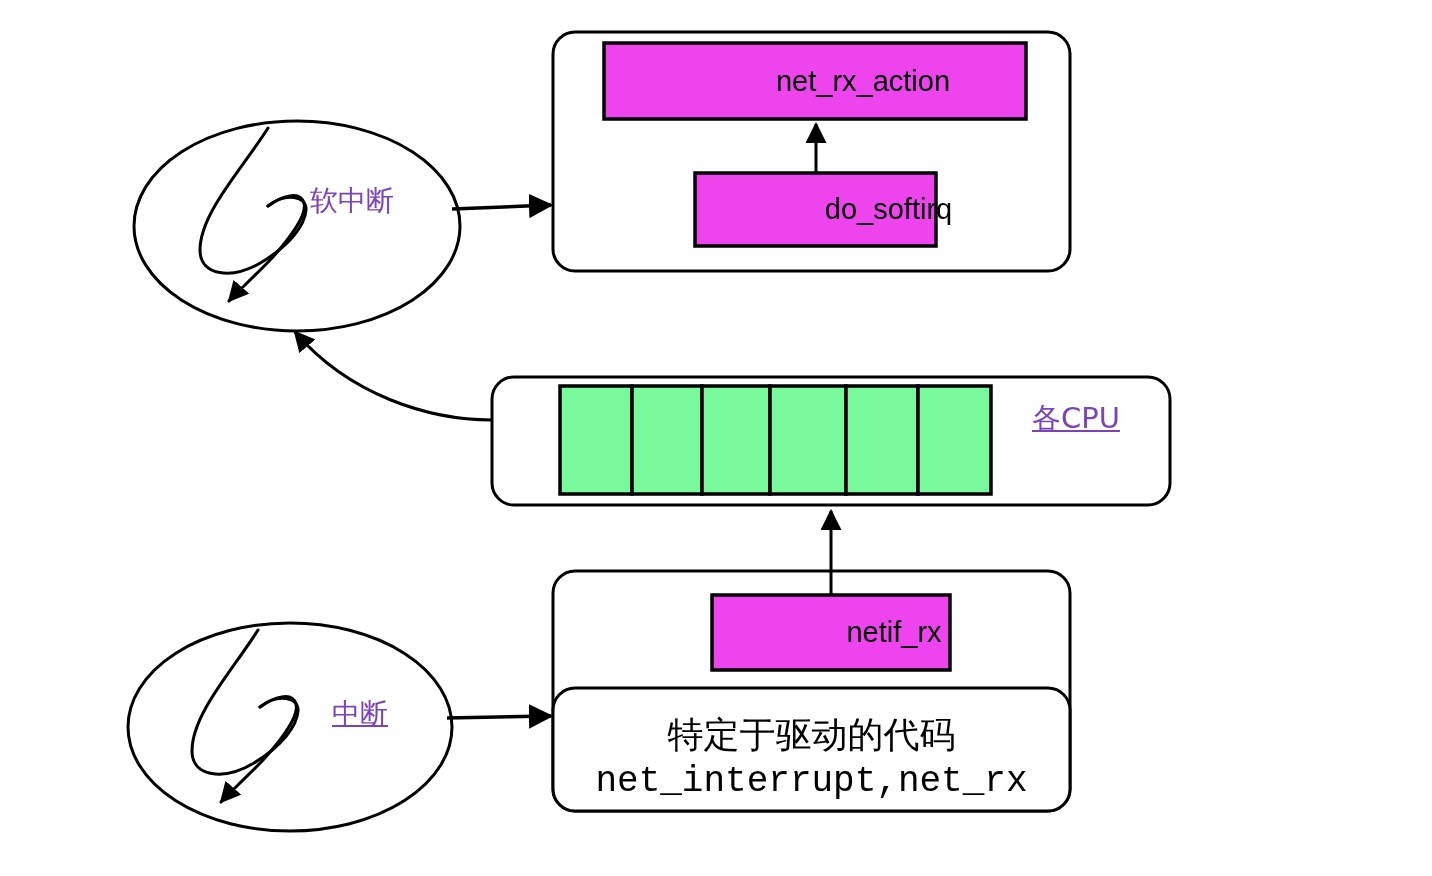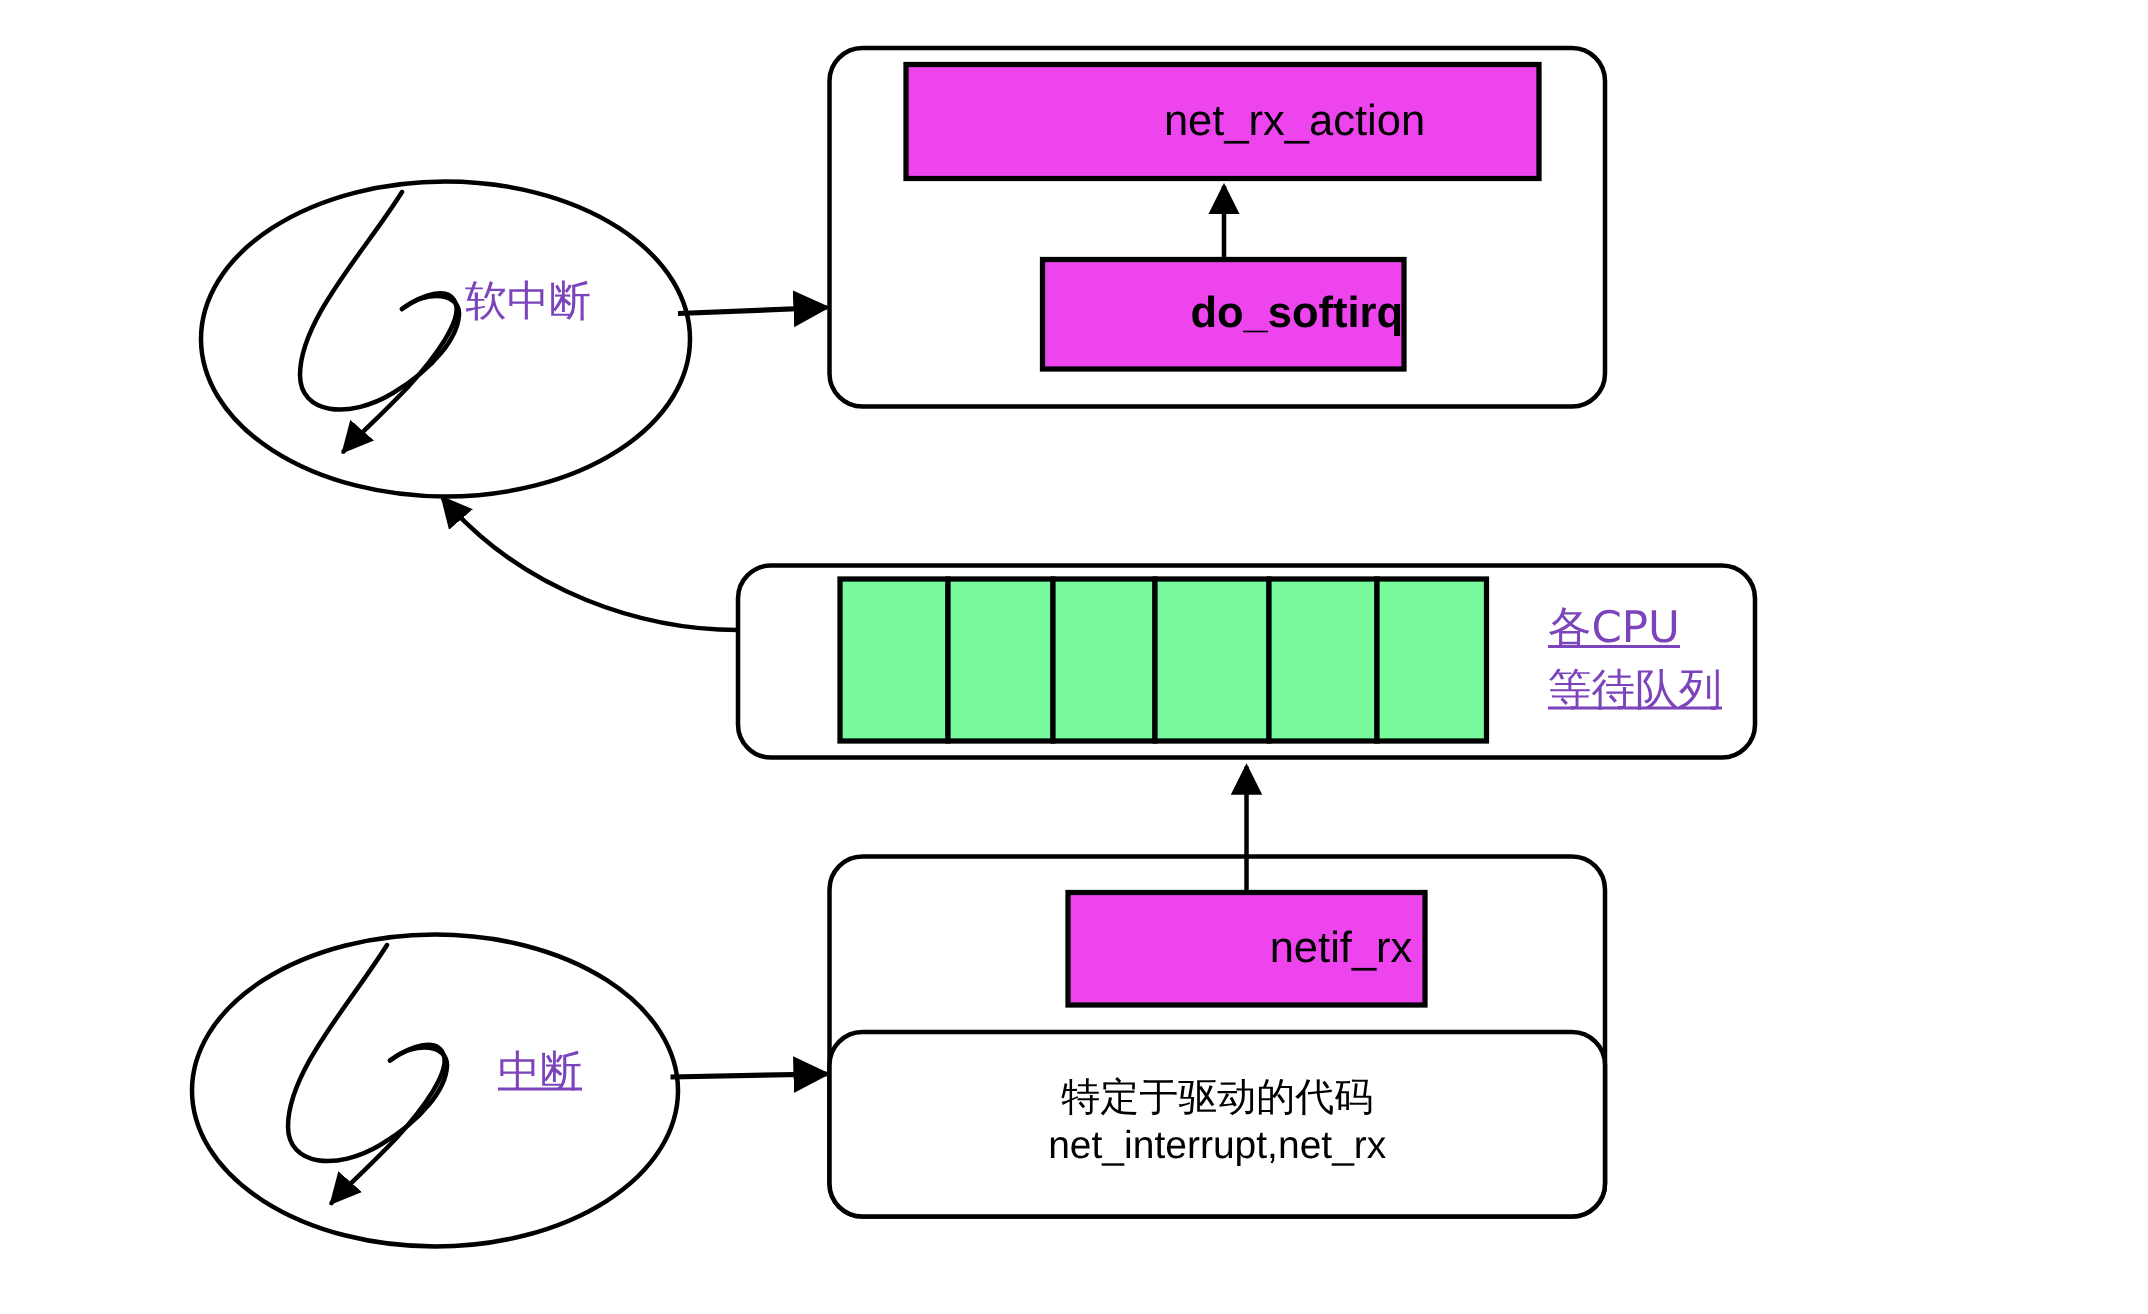--- a/index.html
+++ b/index.html
@@ -34,24 +34,24 @@
     font-size: 29px;
     color: #000000;
     letter-spacing: 0px;
     padding-left: 48px;
   }
   .cjk-purple {
     font-family: "DejaVu Sans", "Liberation Sans", sans-serif;
     font-size: 28px;
   }
   .driver-text {
-    font-size: 26px;
+    font-size: 36px;
     color: #000000;
     line-height: 1.22;
-    font-family: Liberation Sans, sans-serif;
+    font-family: Liberation Mono, monospace;
   }
   .queue-caption {
     font-size: 29px;
     line-height: 1.42;
     font-family: "DejaVu Sans", "Liberation Sans", sans-serif;
   }
 </style>
 </head>
 <body>
 
@@ -109,29 +109,28 @@
   <path d="M 258 630 C 233 670, 192 714, 192 751 C 192 777, 224 781, 254 763
            C 282 746, 297 726, 298 711 C 299 697, 278 693, 260 707" fill="none" stroke="#000000" stroke-width="3" stroke-linecap="round"></path>
   <path d="M 260 707 C 274 697, 292 691, 296 704 C 299 715, 284 737, 264 759
            C 244 780, 228 794, 221 802" fill="none" stroke="#000000" stroke-width="3" stroke-linecap="round" marker-end="url(#arrowFilled)"></path>
 
   <line x1="447" y1="718" x2="551" y2="716" stroke="#000000" stroke-width="3.5" marker-end="url(#arrowFilled)"></line>
 </svg>
 
 <div class="node-label box-text" style="left:604px; top:43px; width:422px; height:76px;">net_rx_action</div>
 
-<div class="node-label box-text" style="left:671px; top:173px; width:291px; height:73px;font-weight:bold;">do_softirq</div>
+<div class="node-label box-text" style="left:695px; top:173px; width:291px; height:73px;">do_softirq</div>
 
 <div class="node-label box-text" style="left:712px; top:595px; width:268px; height:75px;">netif_rx</div>
 
 <div class="node-label cjk-purple" style="left:310px; top:184px; width:120px; height:34px; color:#7b44bb; justify-content:flex-start;">软中断</div>
 
 <div class="node-label cjk-purple" style="left:332px; top:697px; width:120px; height:34px; color:#7b44bb; justify-content:flex-start;text-decoration:underline;">中断</div>
 
 <div class="queue-caption" style="position:absolute; left:1032px; top:398px; width:140px; color:#7b44bb; text-align:left;text-decoration:underline;">
   <div>各CPU</div>
-  <div>等待队列</div>
 </div>
 
 <div class="driver-text" style="position:absolute; left:553px; top:716px; width:517px; text-align:center;">
   <div>特定于驱动的代码</div>
   <div>net_interrupt,net_rx</div>
 </div>
 
 </body></html>

